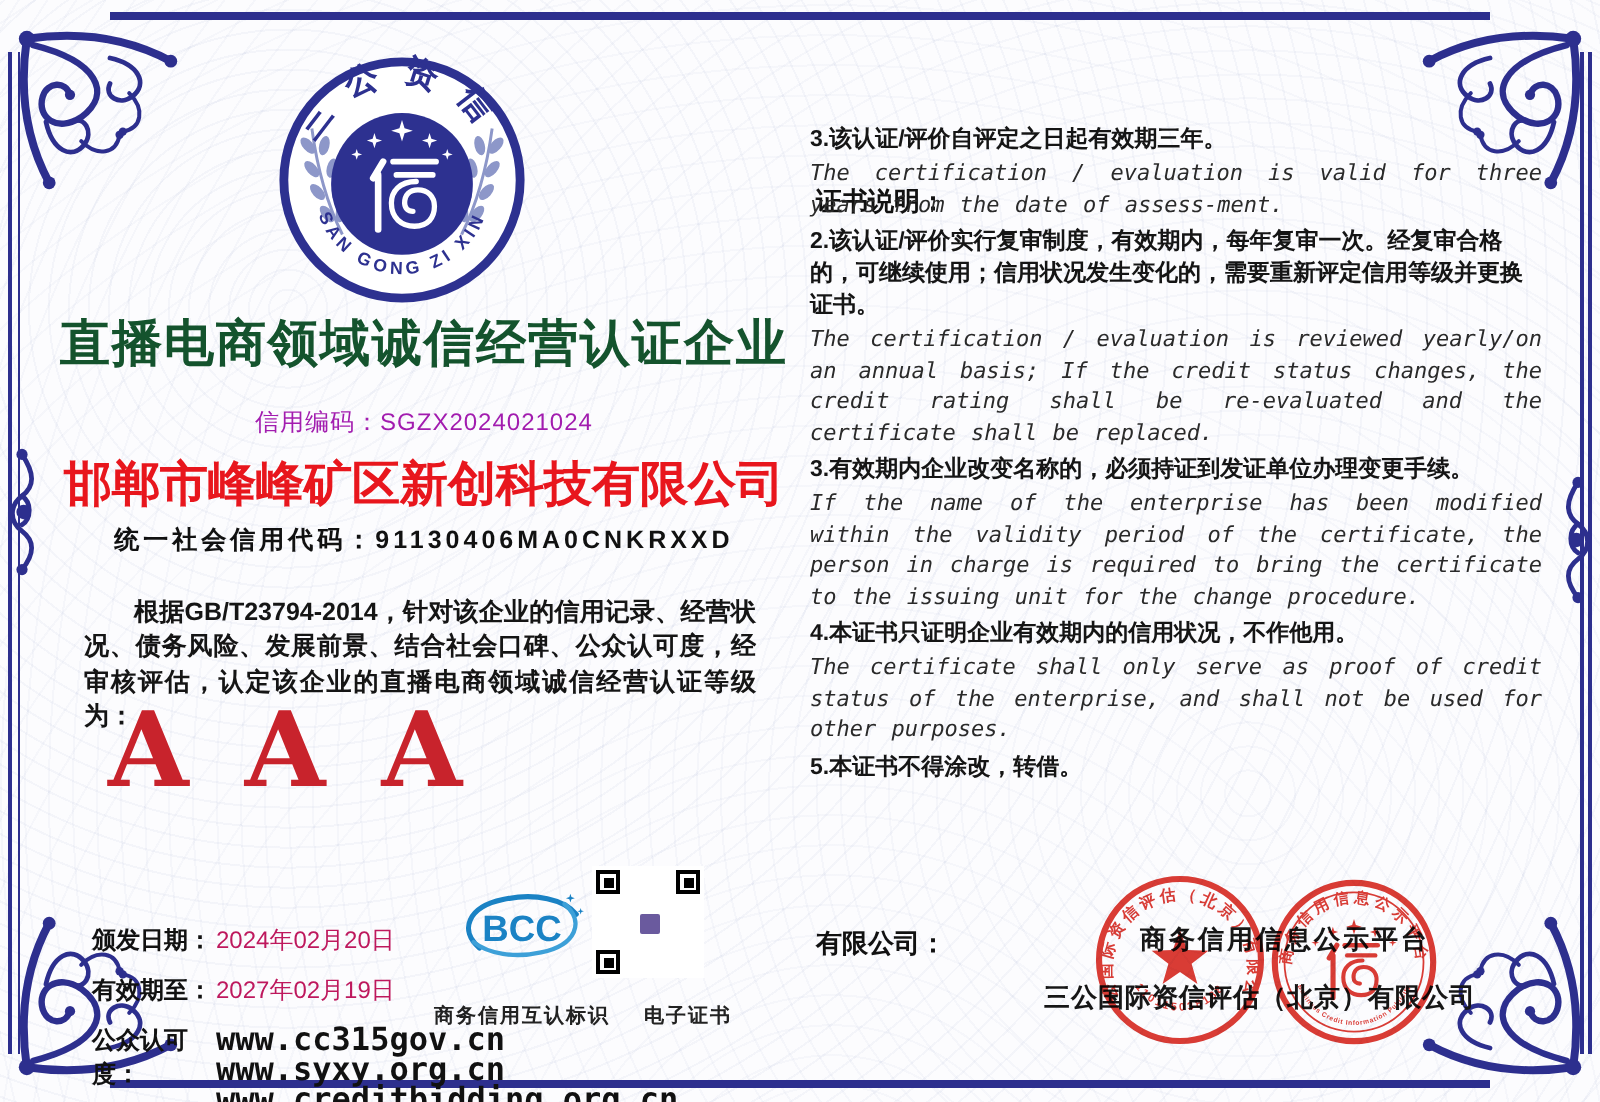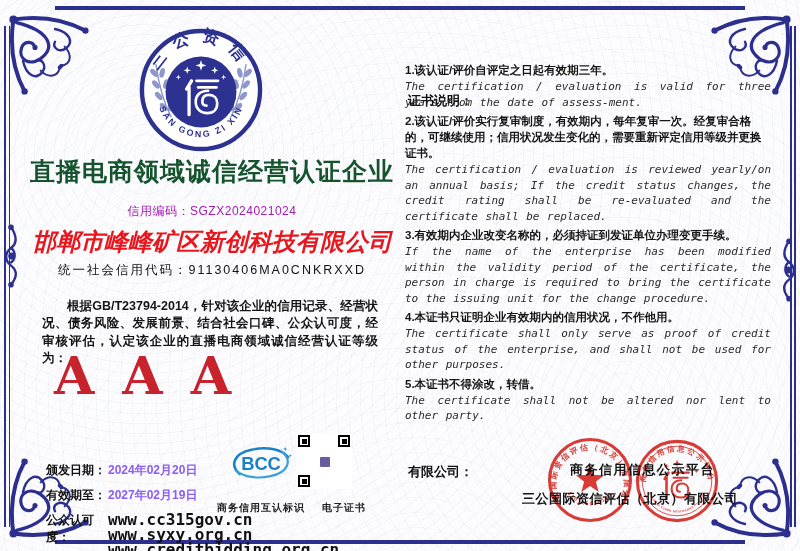--- a/index.html
+++ b/index.html
@@ -30,33 +30,33 @@
   .edge-l{left:1px;top:224px;}
   .edge-r{right:1px;top:238px;transform:scaleX(-1);}
 
   
   .logo{position:absolute;left:137px;top:26px;width:128px;height:128px;}
   .title{position:absolute;left:26px;top:155px;width:372px;text-align:center;
     font-size:25px;font-weight:900;letter-spacing:1px;color:#14532d;}
   .credline{position:absolute;left:26px;top:203px;width:372px;text-align:center;
     font-size:12px;color:#a21caf;letter-spacing:.5px;}
   .company{position:absolute;left:26px;top:226px;width:372px;text-align:center;
-    font-size:24px;font-weight:900;color:#e8161d;font-style:italic;}
+    font-size:24px;font-weight:900;color:#e8161d;}
   .uscc{position:absolute;left:26px;top:262px;width:372px;text-align:center;
-    font-size:12.5px;font-weight:400;letter-spacing:2px;color:#111;}
+    font-size:12.5px;font-weight:700;letter-spacing:2px;color:#111;}
   .bodytext{position:absolute;left:42px;top:285px;width:336px;
     font-size:12.5px;font-weight:700;line-height:17.5px;text-align:justify;
     text-indent:2em;color:#151515;}
   .rating{position:absolute;left:26px;top:345px;width:372px;
     font-family:"DejaVu Serif","Liberation Serif",serif;
     font-size:52px;font-weight:700;color:#c8232c;letter-spacing:28px;text-indent:28px;}
   .meta{position:absolute;left:46px;top:462px;font-size:12px;}
   .meta .row{display:flex;margin-bottom:8px;}
   .meta .lab{font-weight:700;width:62px;flex:none;color:#111;}
-  .meta .val{font-weight:700;color:#8b5cf6;}
+  .meta .val{font-weight:400;color:#be185d;}
   .urls{font-family:"DejaVu Sans Mono",monospace;font-size:16px;font-weight:700;line-height:15px;}
   .bcc{position:absolute;left:228px;top:443px;width:66px;height:40px;}
   .bcc-cap{position:absolute;left:198px;top:501px;width:126px;text-align:center;
     font-size:10px;font-weight:700;color:#222;letter-spacing:1px;}
   .qr{position:absolute;left:298px;top:435px;width:52px;height:52px;background-color:#fff;
     background-image:
       repeating-linear-gradient(90deg,#000 0 4px,#fff 4px 6px,#000 6px 9px,#fff 9px 16px),
       repeating-linear-gradient(0deg,#000 0 4px,#fff 4px 7px,#000 7px 9px,#fff 9px 15px);
     background-blend-mode:screen;outline:2px solid #fff;}
   .finder{position:absolute;width:12px;height:12px;border:2.5px solid #000;background:#fff;box-sizing:border-box;}
@@ -241,30 +241,29 @@
     <div class="finder f-tl"></div>
     <div class="finder f-tr"></div>
     <div class="finder f-bl"></div>
     <div class="qr-logo"></div>
   </div>
   <div class="qr-cap">电子证书</div>
 
   <div class="notes-head">证书说明：</div>
 
   <div class="notes">
-    <div class="cn">1.该认证/评价自评定之日起有效期三年。</div>
+    <div class="cn">3.该认证/评价自评定之日起有效期三年。</div>
     <div class="en">The certification / evaluation is valid for three years from the date of assess-ment.</div>
     <div class="cn">2.该认证/评价实行复审制度，有效期内，每年复审一次。经复审合格的，可继续使用；信用状况发生变化的，需要重新评定信用等级并更换证书。</div>
     <div class="en">The certification / evaluation is reviewed yearly/on an annual basis; If the credit status changes, the credit rating shall be re-evaluated and the certificate shall be replaced.</div>
     <div class="cn">3.有效期内企业改变名称的，必须持证到发证单位办理变更手续。</div>
     <div class="en">If the name of the enterprise has been modified within the validity period of the certificate, the person in charge is required to bring the certificate to the issuing unit for the change procedure.</div>
     <div class="cn">4.本证书只证明企业有效期内的信用状况，不作他用。</div>
     <div class="en">The certificate shall only serve as proof of credit status of the enterprise, and shall not be used for other purposes.</div>
     <div class="cn">5.本证书不得涂改，转借。</div>
-    <div class="en">The certificate shall not be altered nor lent to other party.</div>
   </div>
 
   <div class="issuer-label">有限公司：</div>
   <div class="issuer-line1">商务信用信息公示平台</div>
   <div class="issuer-line2">三公国际资信评估（北京）有限公司</div>
 
   <svg class="seal seal1" viewBox="0 0 100 100">
     <circle cx="50" cy="50" r="46" fill="none" stroke="#d8261f" stroke-width="3.5"></circle>
     <path id="s1top" d="M13,67 A39,39 0 1 1 87,67" fill="none"></path>
     <text font-size="9" font-weight="bold" fill="#d8261f" letter-spacing="2.2">

